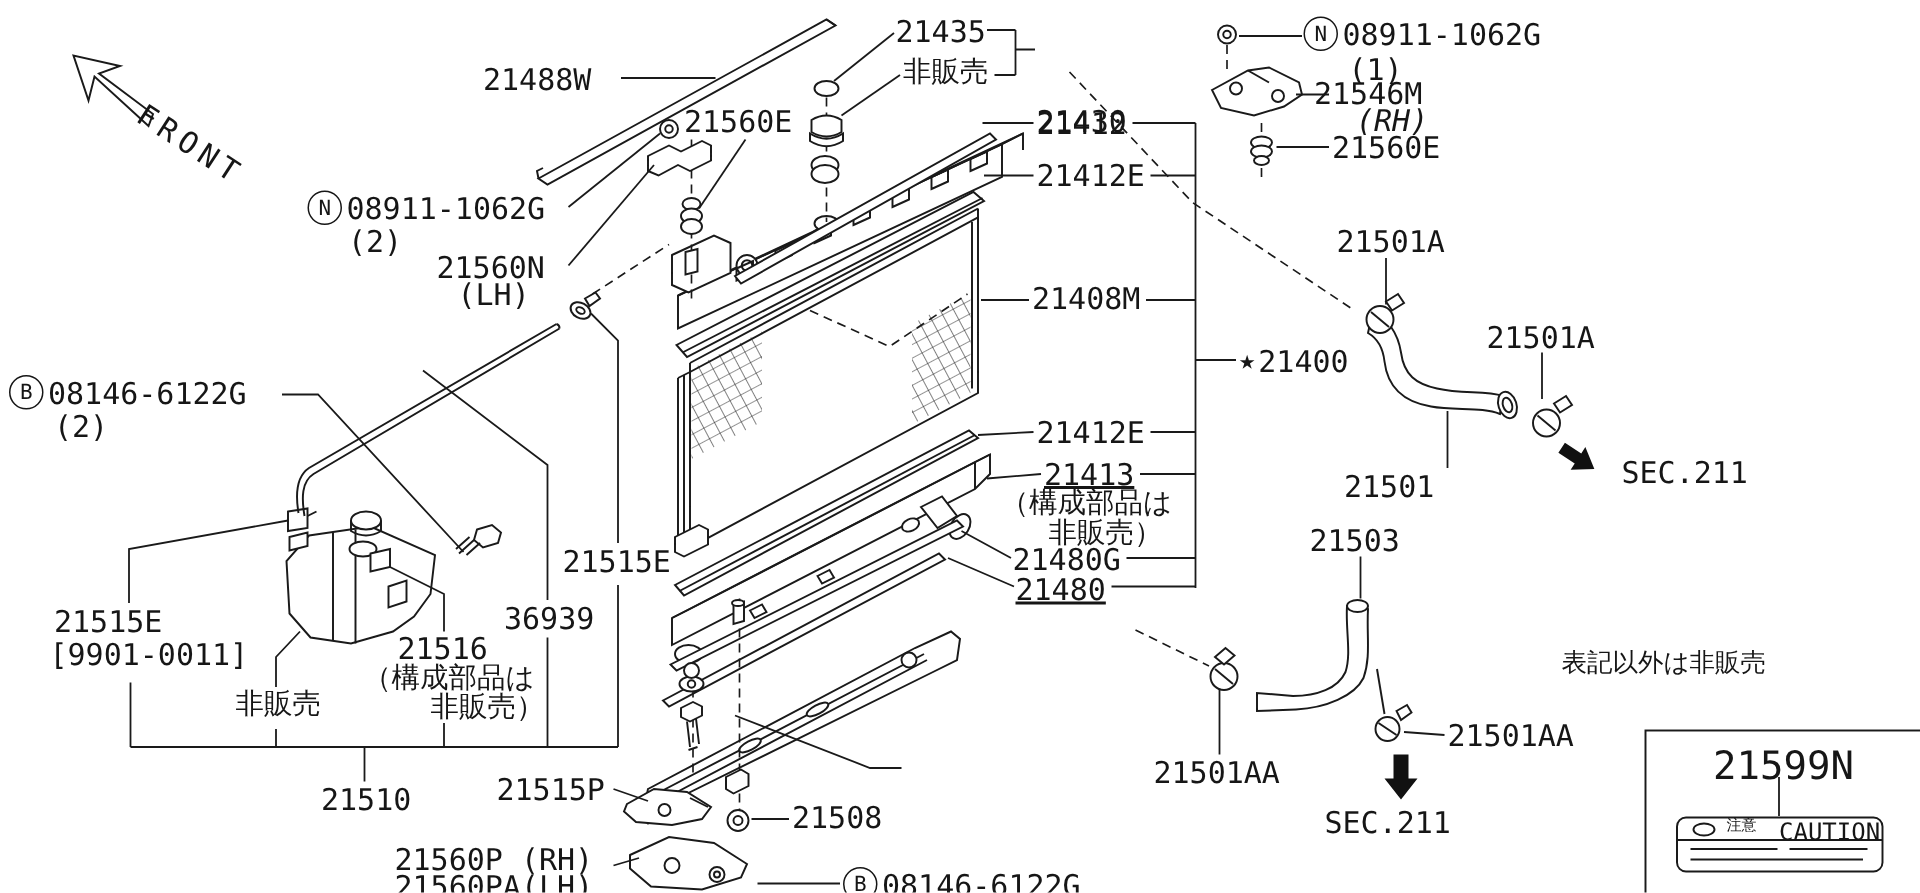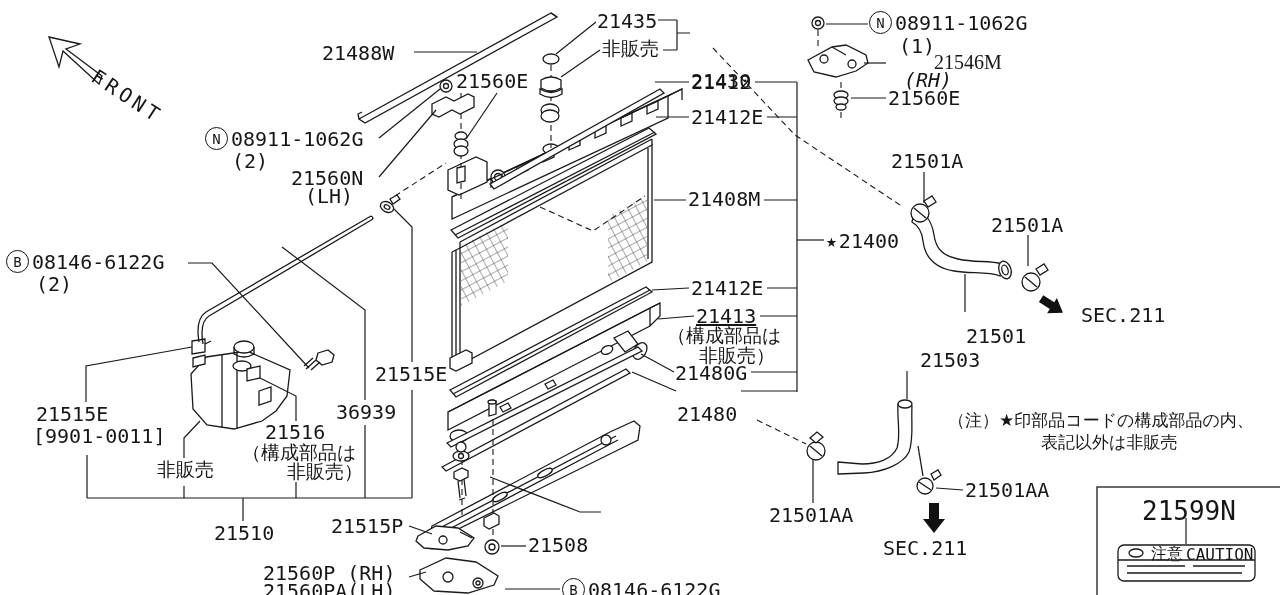--- a/index.html
+++ b/index.html
@@ -19,46 +19,46 @@
   #L-p21435{left:597px;top:11px;}
   #L-hanbai-top{left:602px;top:39px;}
   #L-p21430{left:691px;top:23px;margin-top:48px;}
   #L-p21560e-left{left:456px;top:71px;}
   #L-n08911-left{left:205px;top:127px;}
   #L-n08911-left-qty{left:232px;top:151px;}
   #L-p21560n{left:291px;top:168px;}
   #L-p21560n-sub{left:305px;top:186px;}
   #L-n08911-right{left:869px;top:11px;}
   #L-n08911-right-qty{left:899px;top:36px;}
-  #L-p21546m{left:934px;top:52px;font-family:Liberation Serif, serif;}
+  #L-p21546m{left:876px;top:52px;}
   #L-p21546m-sub{left:904px;top:70px;font-style:italic;}
   #L-p21560e-right{left:888px;top:88px;}
   #L-p21412{left:691px;top:72px;}
   #L-p21412e-upper{left:691px;top:107px;}
   #L-p21408m{left:688px;top:189px;text-align:center;}
   #L-p21400{left:826px;top:231px;}
   #L-p21412e-lower{left:691px;top:278px;}
   #L-p21413{left:696px;top:306px;text-decoration:underline;}
   #L-p21413-sub1{left:667px;top:326px;}
   #L-p21413-sub2{left:699px;top:346px;}
   #L-p21480g{left:675px;top:363px;}
-  #L-p21480{left:677px;top:404px;}
+  #L-p21480{left:677px;top:383px;text-decoration:underline;}
   #L-p21480-sub{left:597px;top:401px;}
   #L-p21501a-upper{left:891px;top:151px;}
   #L-p21501a-lower{left:991px;top:215px;}
-  #L-p21501{left:966px;top:314px;margin-top:12px;}
+  #L-p21501{left:896px;top:314px;}
   #L-sec211-right{left:1081px;top:305px;}
-  #L-p21503{left:873px;top:350px;margin-left:47px;}
+  #L-p21503{left:873px;top:350px;}
   #L-note1{left:948px;top:412px;}
   #L-note2{left:1041px;top:434px;}
   #L-p21501aa-left{left:769px;top:505px;}
   #L-p21501aa-right{left:965px;top:480px;}
   #L-sec211-bottom{left:883px;top:538px;}
   #L-p21599n{left:1142px;top:498px;font-size:26px;}
-  #L-caution-chuui{left:1151px;top:546px;font-size:16px;text-align:center;}
+  #L-caution-chuui{left:1151px;top:546px;font-size:10px;text-align:center;}
   #L-caution-word{left:1186px;top:547px;font-size:16px;}
   #L-b08146-top{left:6px;top:250px;}
   #L-b08146-top-qty{left:36px;top:274px;}
   #L-p21515e-left{left:36px;top:404px;}
   #L-p21515e-left-range{left:33px;top:426px;}
   #L-hanbai-left{left:157px;top:460px;}
   #L-p21516{left:265px;top:422px;}
   #L-p21516-sub1{left:242px;top:443px;}
   #L-p21516-sub2{left:287px;top:462px;}
   #L-p21515{left:336px;top:402px;}
@@ -393,21 +393,20 @@
 <div class="lbl cjk" id="L-p21413-sub1">（構成部品は</div>
 <div class="lbl cjk" id="L-p21413-sub2">非販売）</div>
 <div class="lbl" id="L-p21480g">21480G</div>
 <div class="lbl" id="L-p21480">21480</div>
 
 <div class="lbl" id="L-p21501a-upper">21501A</div>
 <div class="lbl" id="L-p21501a-lower">21501A</div>
 <div class="lbl" id="L-p21501">21501</div>
 <div class="lbl" id="L-sec211-right">SEC.211</div>
 <div class="lbl" id="L-p21503">21503</div>
-<div class="lbl cjk note" id="L-note1">（注）★印部品コードの構成部品の内、</div>
 <div class="lbl cjk note" id="L-note2">表記以外は非販売</div>
 <div class="lbl" id="L-p21501aa-left">21501AA</div>
 <div class="lbl" id="L-p21501aa-right">21501AA</div>
 <div class="lbl" id="L-sec211-bottom">SEC.211</div>
 
 <div class="lbl" id="L-p21599n">21599N</div>
 <div class="lbl cjk" id="L-caution-chuui">注意</div>
 <div class="lbl" id="L-caution-word">CAUTION</div>
 
 <div class="lbl row" id="L-b08146-top">

